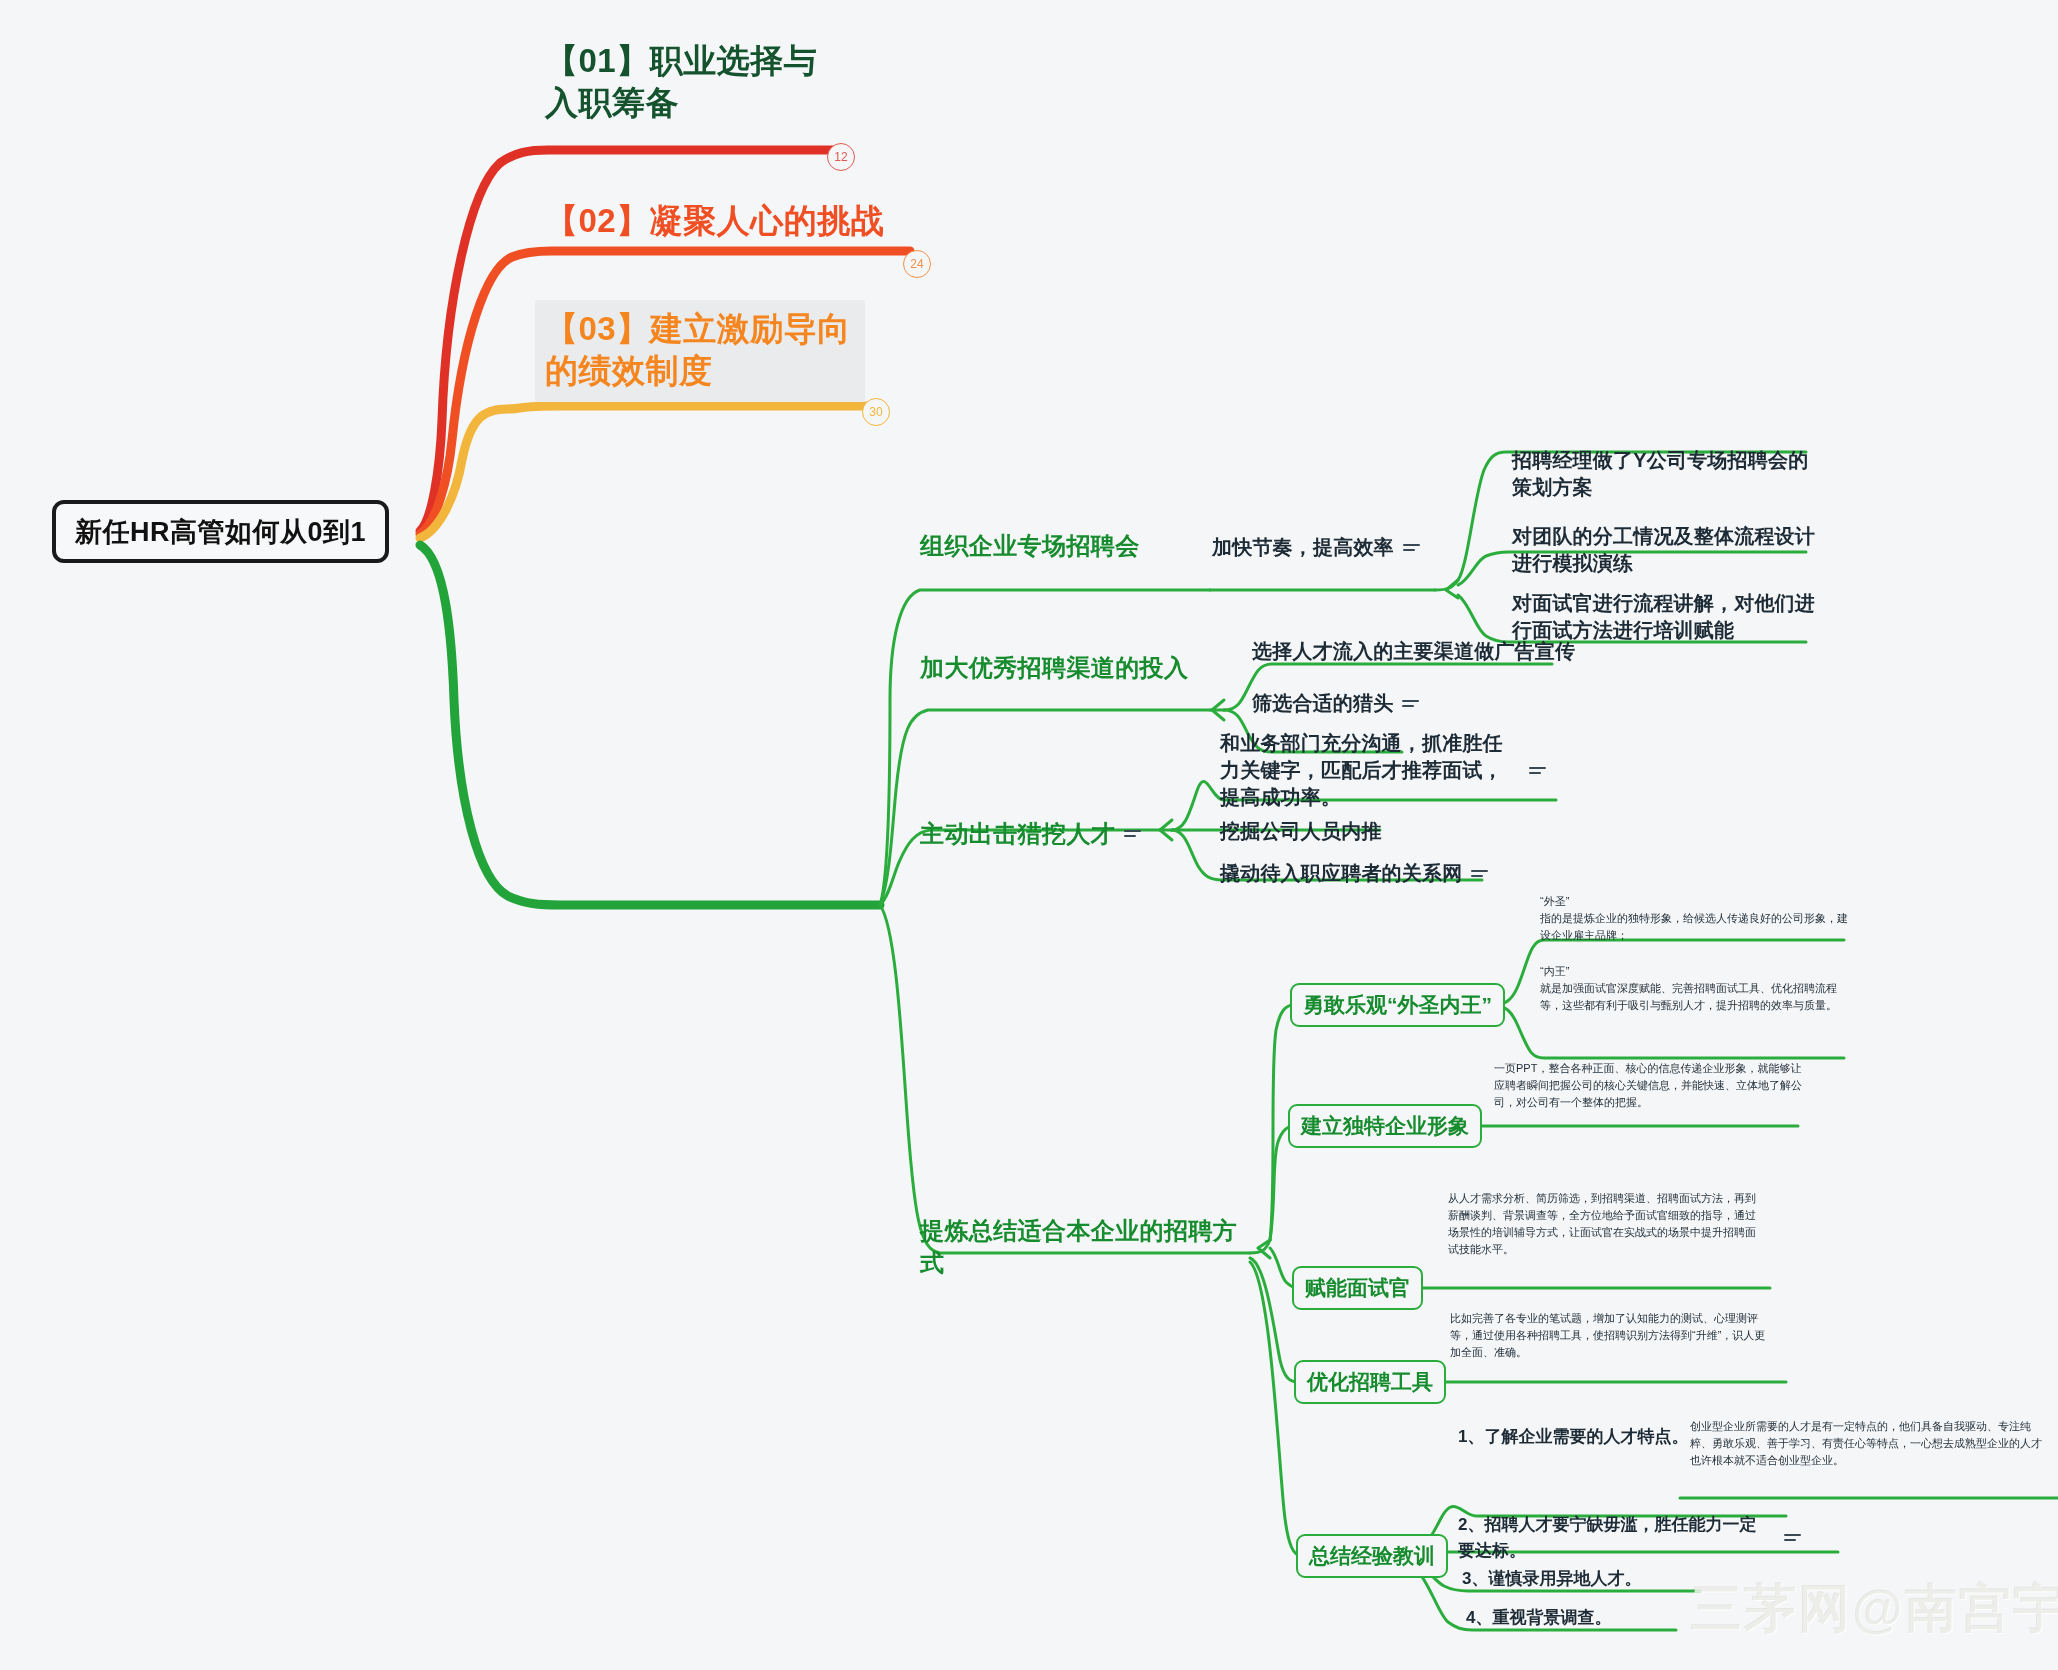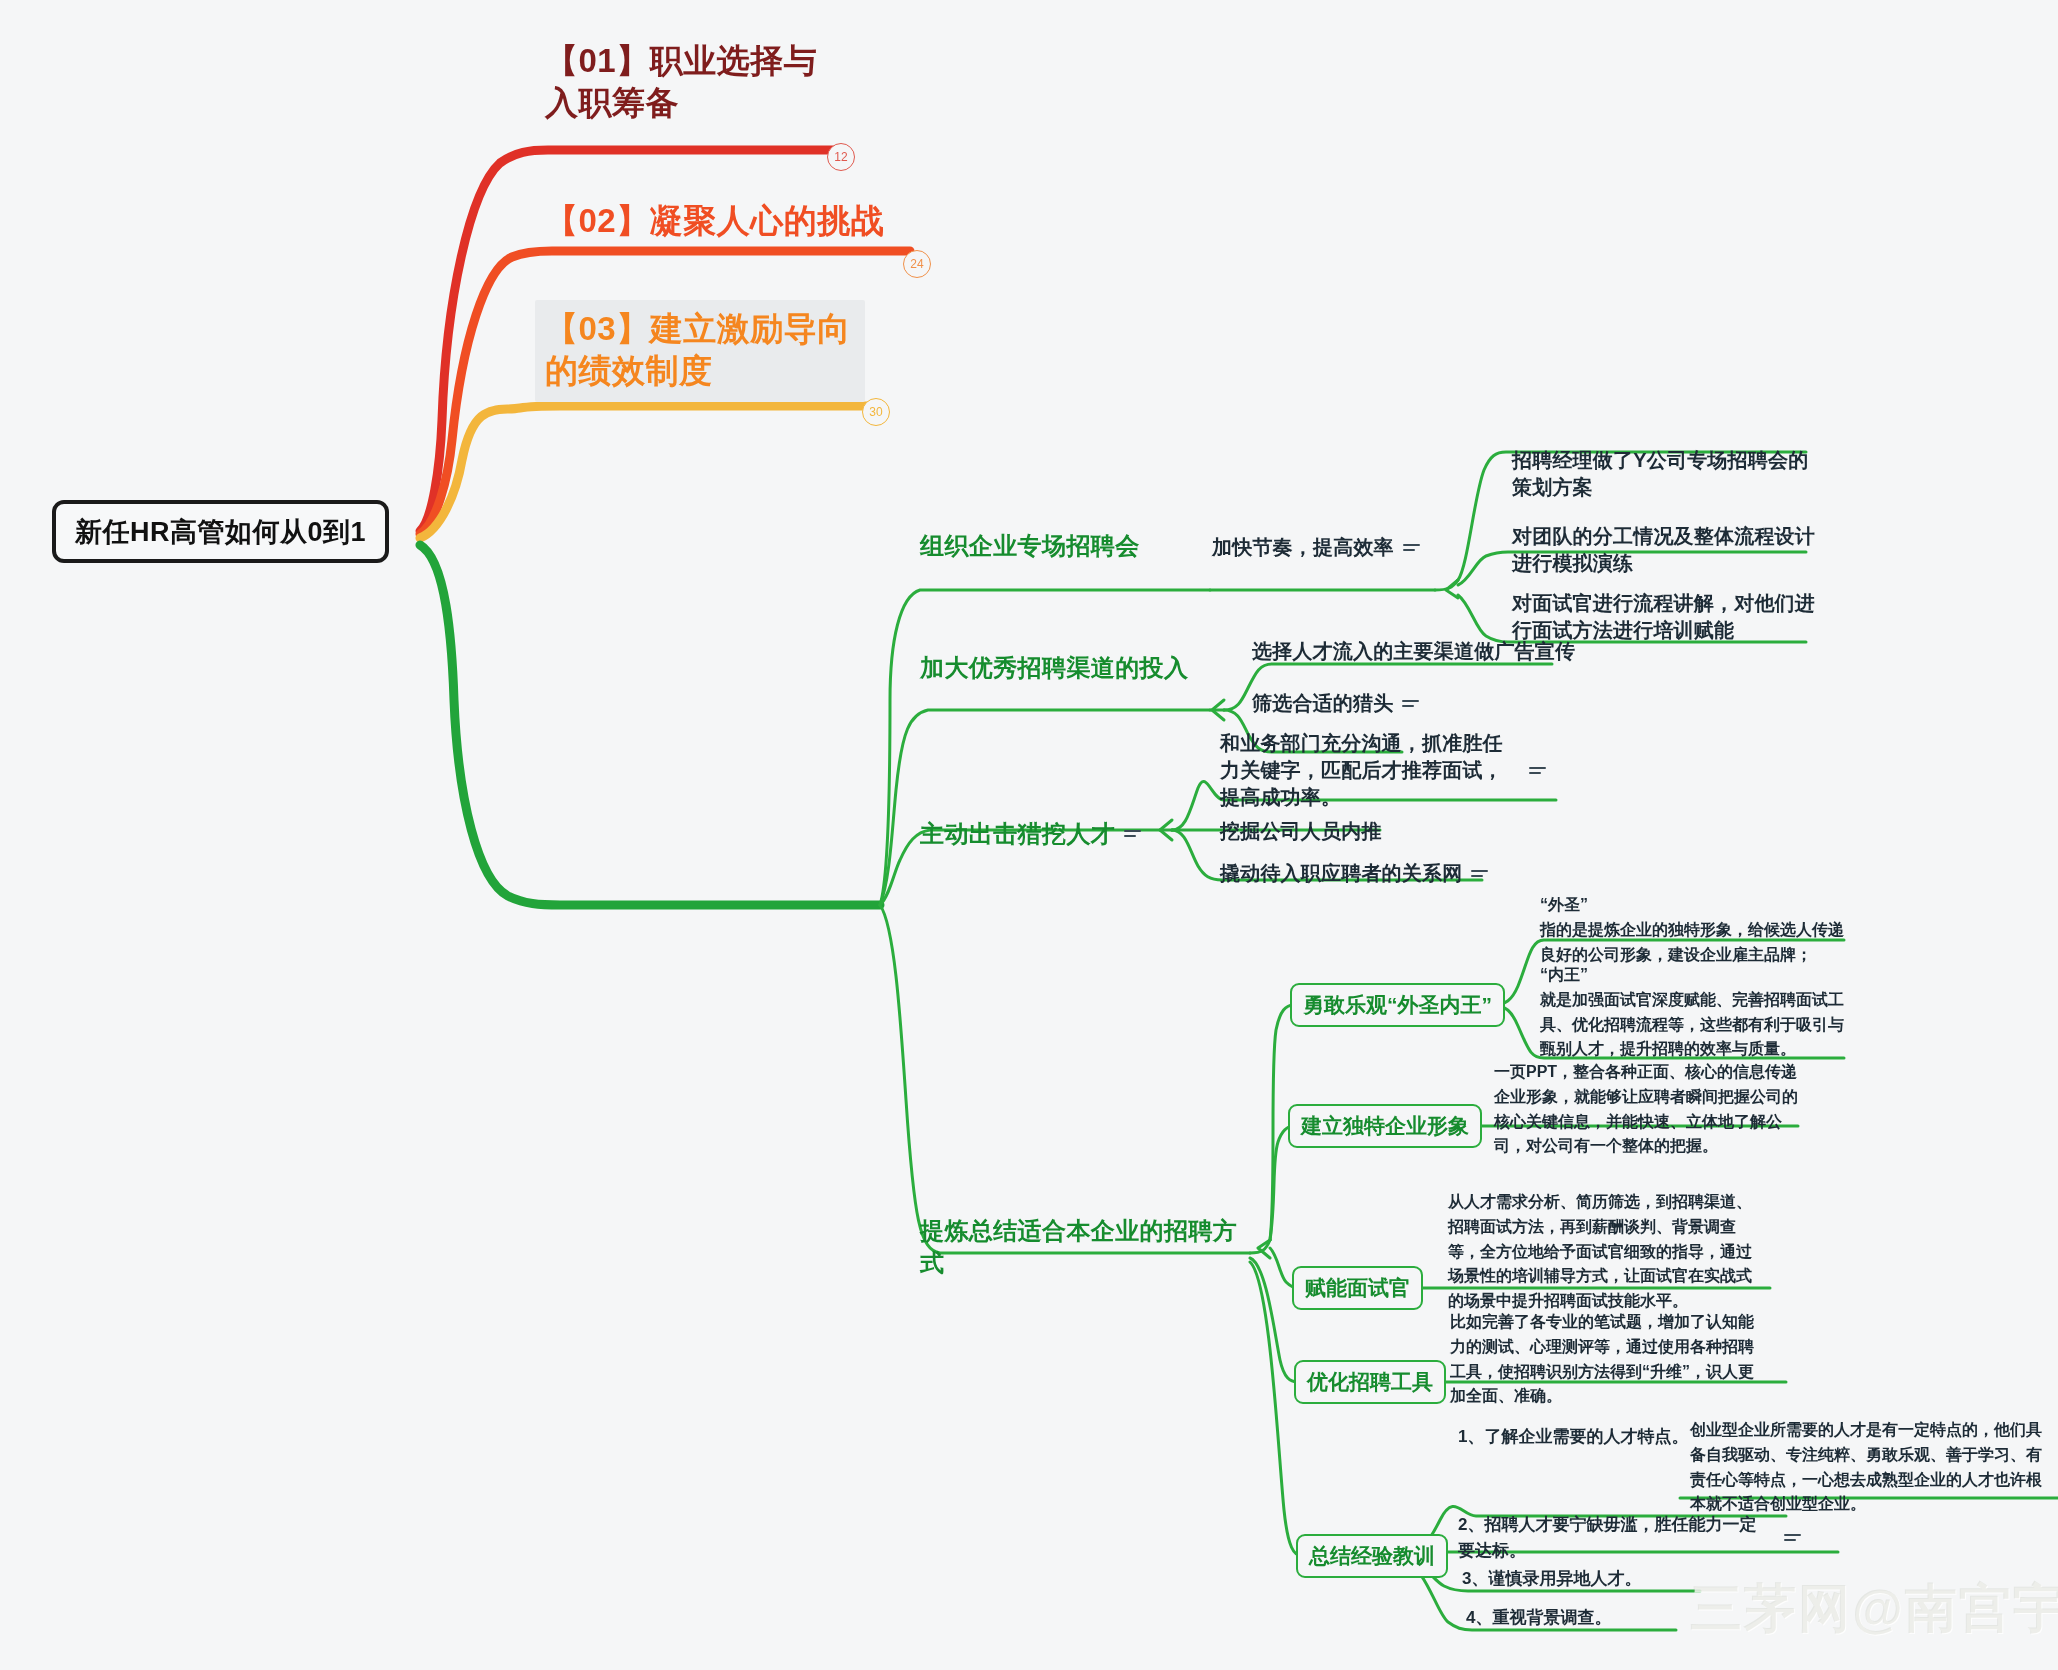--- a/index.html
+++ b/index.html
@@ -18,21 +18,21 @@
   
   .root{
     left:52px;top:500px;width:337px;height:63px;
     border:4px solid #1a1a1a;border-radius:12px;background:#f7f8f9;
     display:flex;align-items:center;justify-content:center;
     font-size:27px;font-weight:bold;color:#111;letter-spacing:.5px;
   }
 
   
   .h1label{font-weight:bold;line-height:1.28;letter-spacing:.5px;}
-  .h1-01{left:545px;top:40px;width:330px;font-size:33px;color:#7f1d1d;}
+  .h1-01{left:545px;top:40px;width:330px;font-size:33px;color:#14532d;}
   .h1-02{left:545px;top:200px;width:420px;font-size:33px;color:#f04e23;}
   .h1-03{left:535px;top:300px;width:330px;font-size:33px;color:#f5861f;
          background:#e9ebed;padding:8px 10px 10px 10px;border-radius:2px;}
   .h1-04{left:545px;top:870px;width:360px;font-size:33px;color:#22a43a;}
 
   
   .badge{
     position:absolute;width:26px;height:26px;border-radius:50%;
     background:#f5f6f7;display:flex;align-items:center;justify-content:center;
     font-size:12px;line-height:1;
@@ -48,21 +48,21 @@
   .gbox{
     border:2.5px solid #2bad3d;border-radius:9px;background:#f5f6f7;
     color:#168c2e;font-weight:bold;font-size:21px;line-height:1.25;
     display:flex;align-items:center;justify-content:center;
     padding:7px 11px;box-sizing:border-box;white-space:nowrap;
   }
 
   
   .leaf{color:#1d2b36;font-size:20px;font-weight:bold;line-height:1.36;letter-spacing:.2px;}
   .leaf.small{font-size:17px;font-weight:bold;line-height:1.5;letter-spacing:0;}
-  .leaf.tiny{font-size:16px;font-weight:bold;line-height:1.55;letter-spacing:0;}
+  .leaf.tiny{font-size:11px;font-weight:normal;line-height:1.55;letter-spacing:0;}
 
   
   .note-icon{display:inline-block;vertical-align:middle;margin-left:9px;width:17px;}
   .note-icon i{display:block;height:2px;background:#3a4a55;margin:3px 0;border-radius:1px;}
   .note-icon i:nth-child(2){width:70%;}
 
   .inline-row{display:flex;align-items:center;}
 
   
   .watermark{

